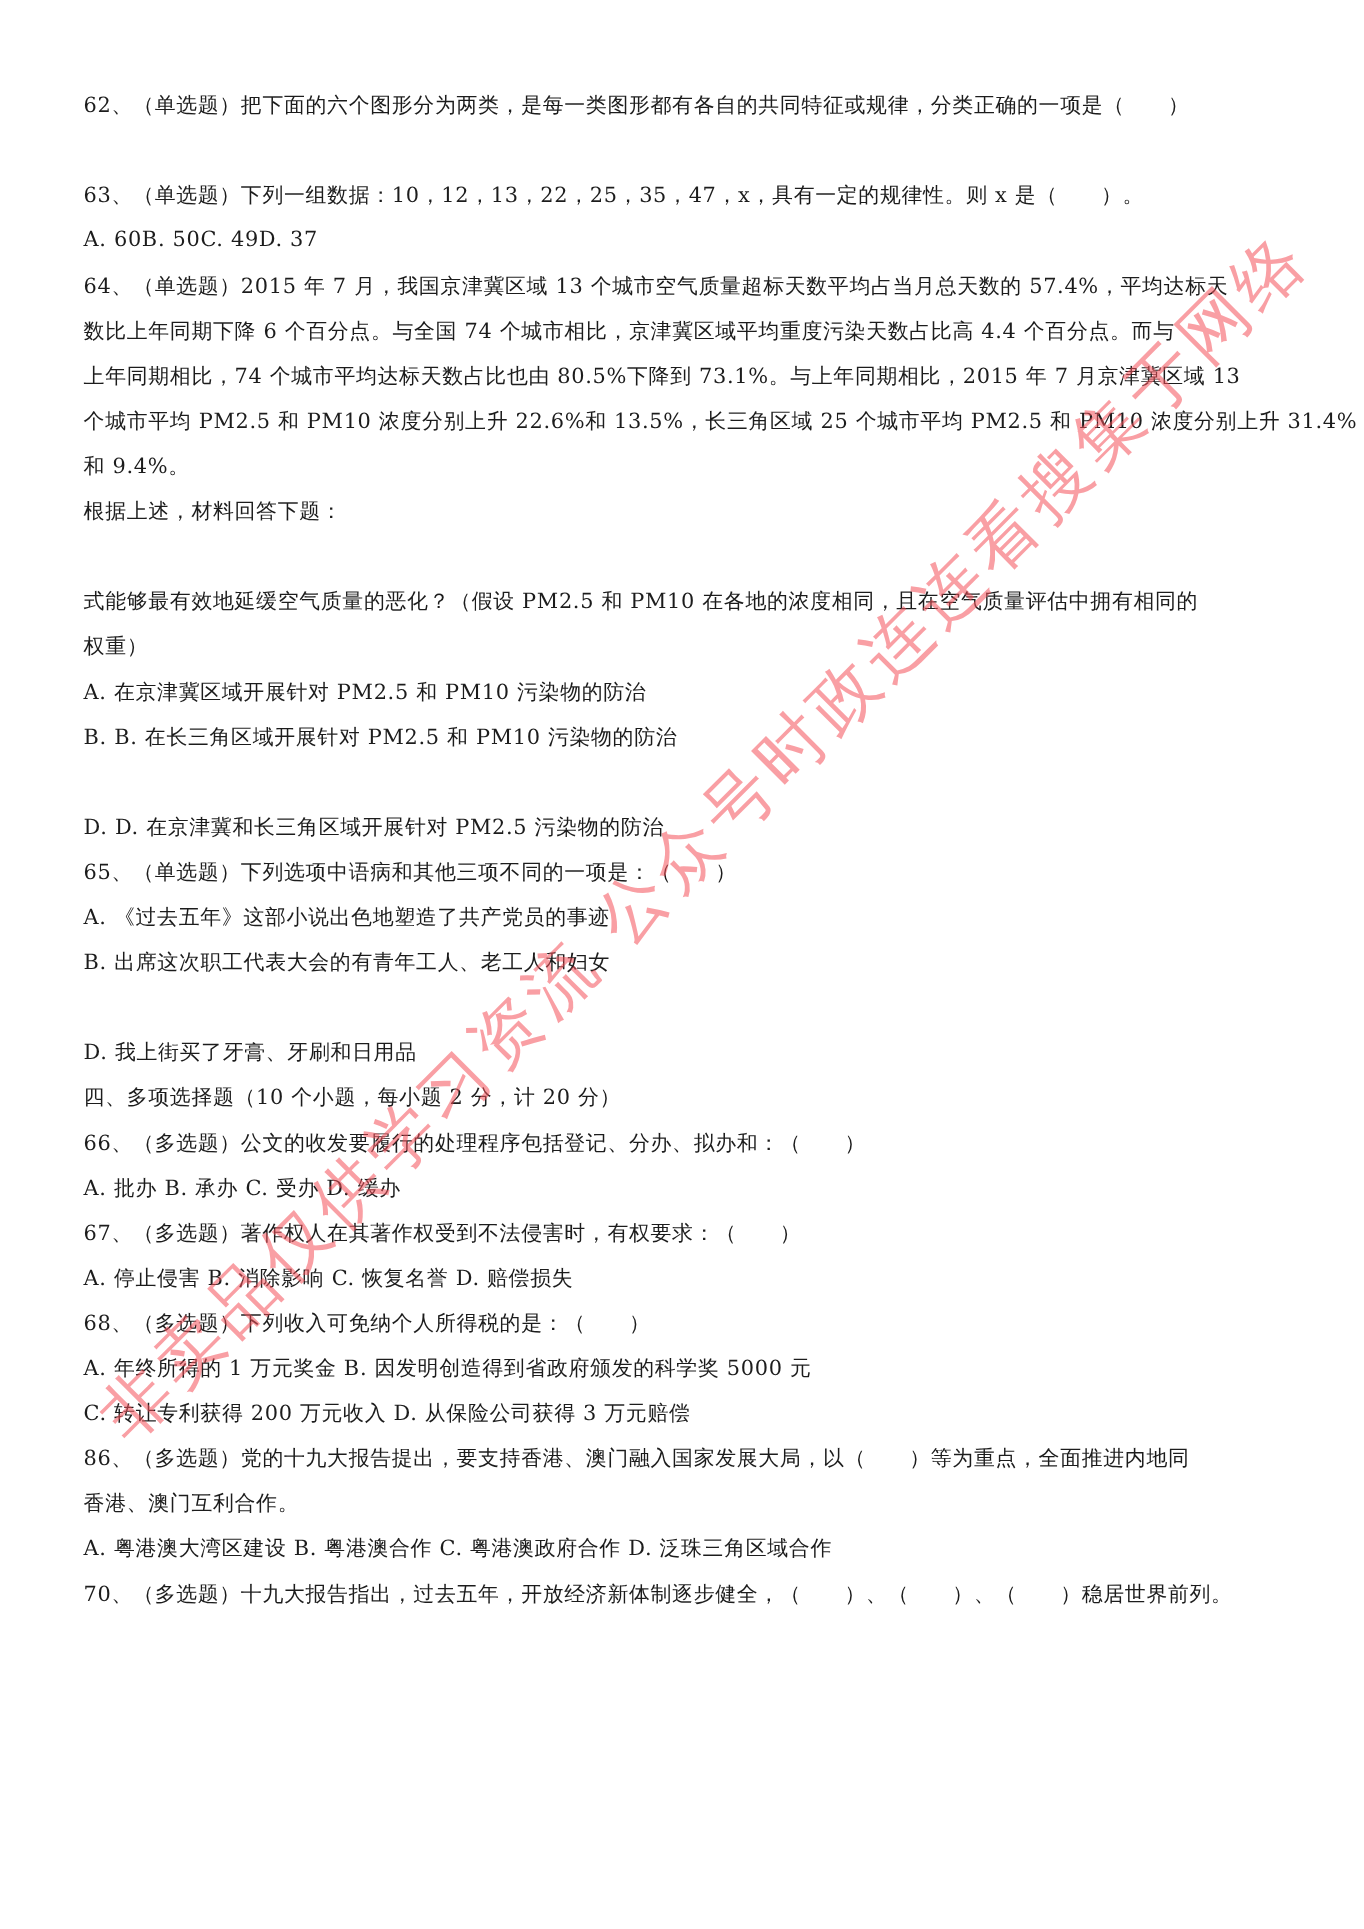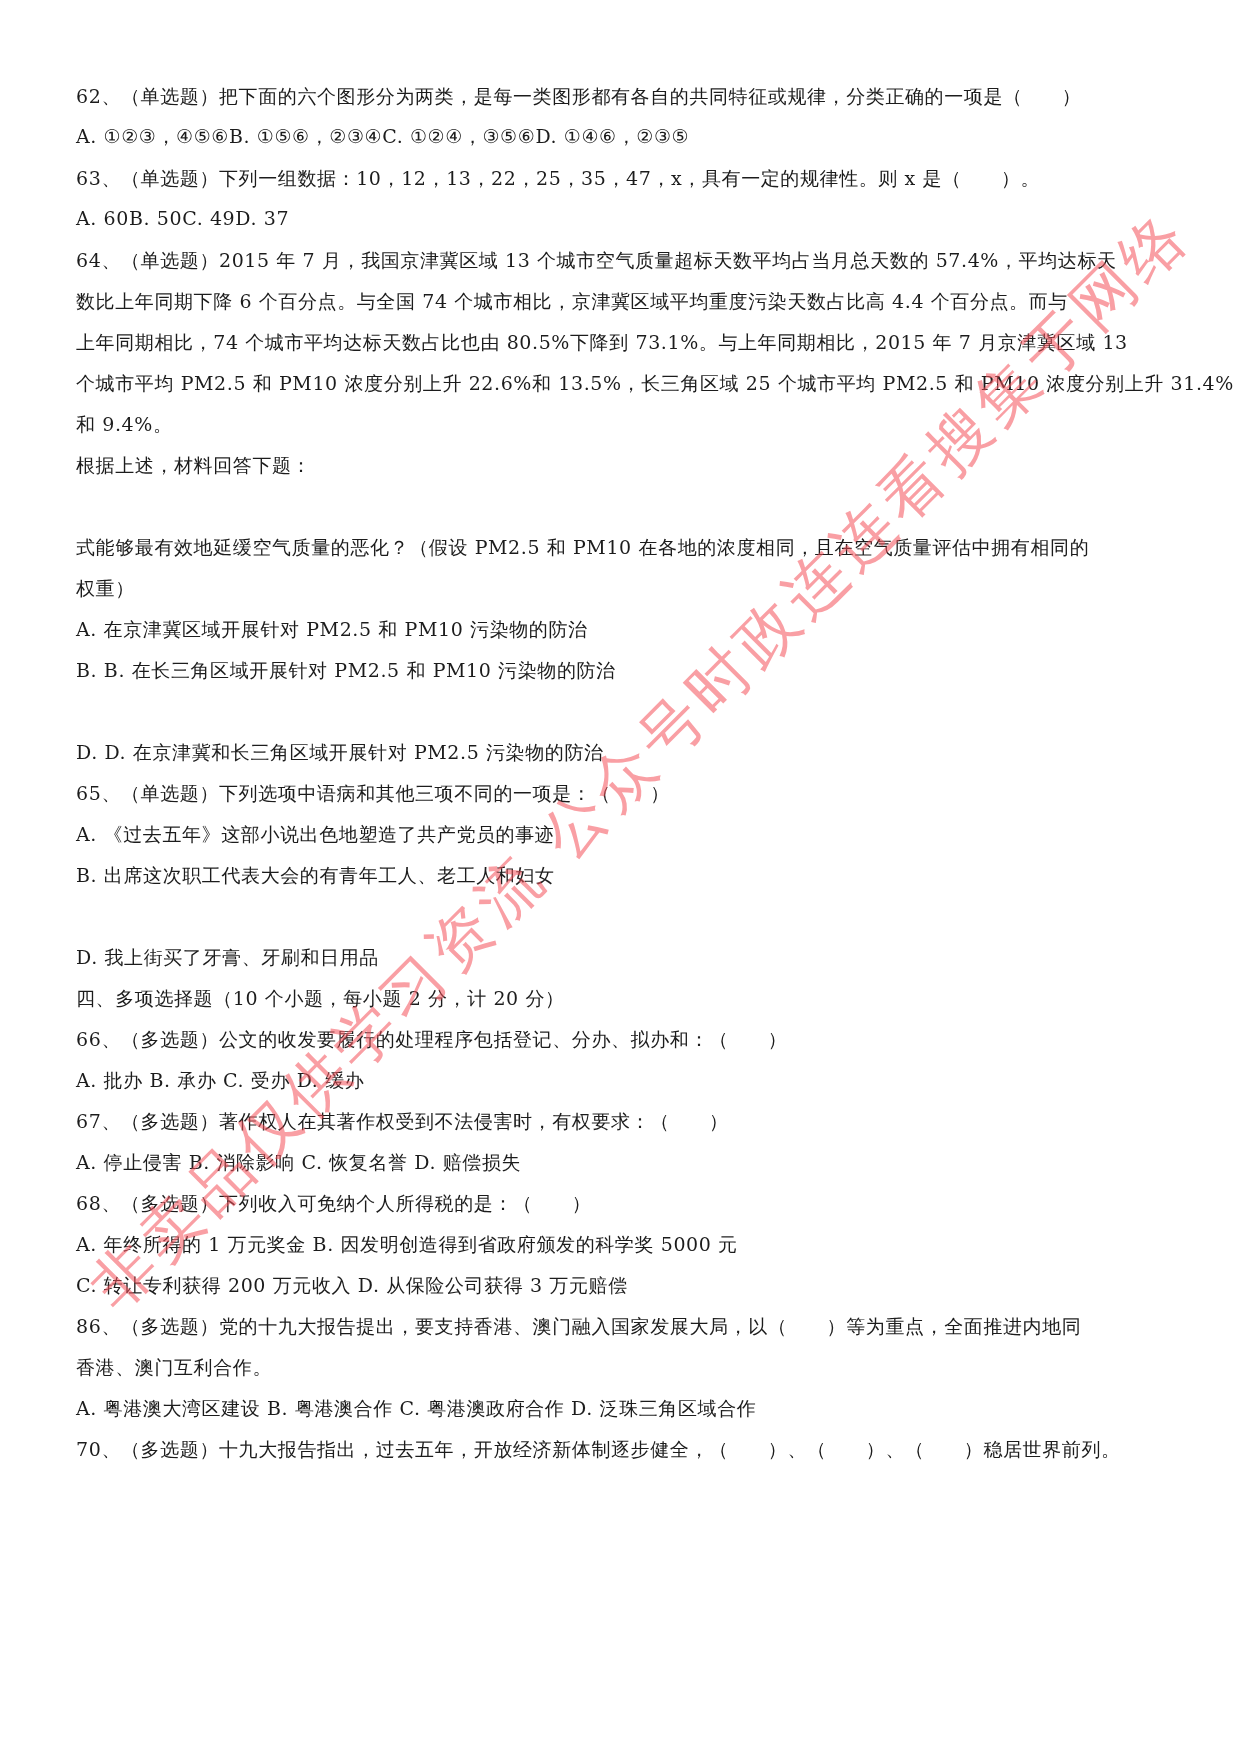--- a/index.html
+++ b/index.html
@@ -49,21 +49,20 @@
       color: rgba(244, 80, 90, 0.55);
       -webkit-text-stroke: 0;
       font-weight: normal;
     }
   </style>
 </head>
 <body>
 
 <div class="page">
   <div class="line" style="top:84px">62、（单选题）把下面的六个图形分为两类，是每一类图形都有各自的共同特征或规律，分类正确的一项是（　　）</div>
-  <div class="line" style="top:124px">A. ①②③，④⑤⑥B. ①⑤⑥，②③④C. ①②④，③⑤⑥D. ①④⑥，②③⑤</div>
   <div class="line" style="top:166px">63、（单选题）下列一组数据：10，12，13，22，25，35，47，x，具有一定的规律性。则 x 是（　　）。</div>
   <div class="line" style="top:206px">A. 60B. 50C. 49D. 37</div>
   <div class="line" style="top:248px">64、（单选题）2015 年 7 月，我国京津冀区域 13 个城市空气质量超标天数平均占当月总天数的 57.4%，平均达标天</div>
   <div class="line" style="top:289px">数比上年同期下降 6 个百分点。与全国 74 个城市相比，京津冀区域平均重度污染天数占比高 4.4 个百分点。而与</div>
   <div class="line" style="top:330px">上年同期相比，74 个城市平均达标天数占比也由 80.5%下降到 73.1%。与上年同期相比，2015 年 7 月京津冀区域 13</div>
   <div class="line" style="top:371px">个城市平均 PM2.5 和 PM10 浓度分别上升 22.6%和 13.5%，长三角区域 25 个城市平均 PM2.5 和 PM10 浓度分别上升 31.4%</div>
   <div class="line" style="top:412px">和 9.4%。</div>
   <div class="line" style="top:453px">根据上述，材料回答下题：</div>
   <div class="line" style="top:535px">式能够最有效地延缓空气质量的恶化？（假设 PM2.5 和 PM10 在各地的浓度相同，且在空气质量评估中拥有相同的</div>
   <div class="line" style="top:576px">权重）</div>

